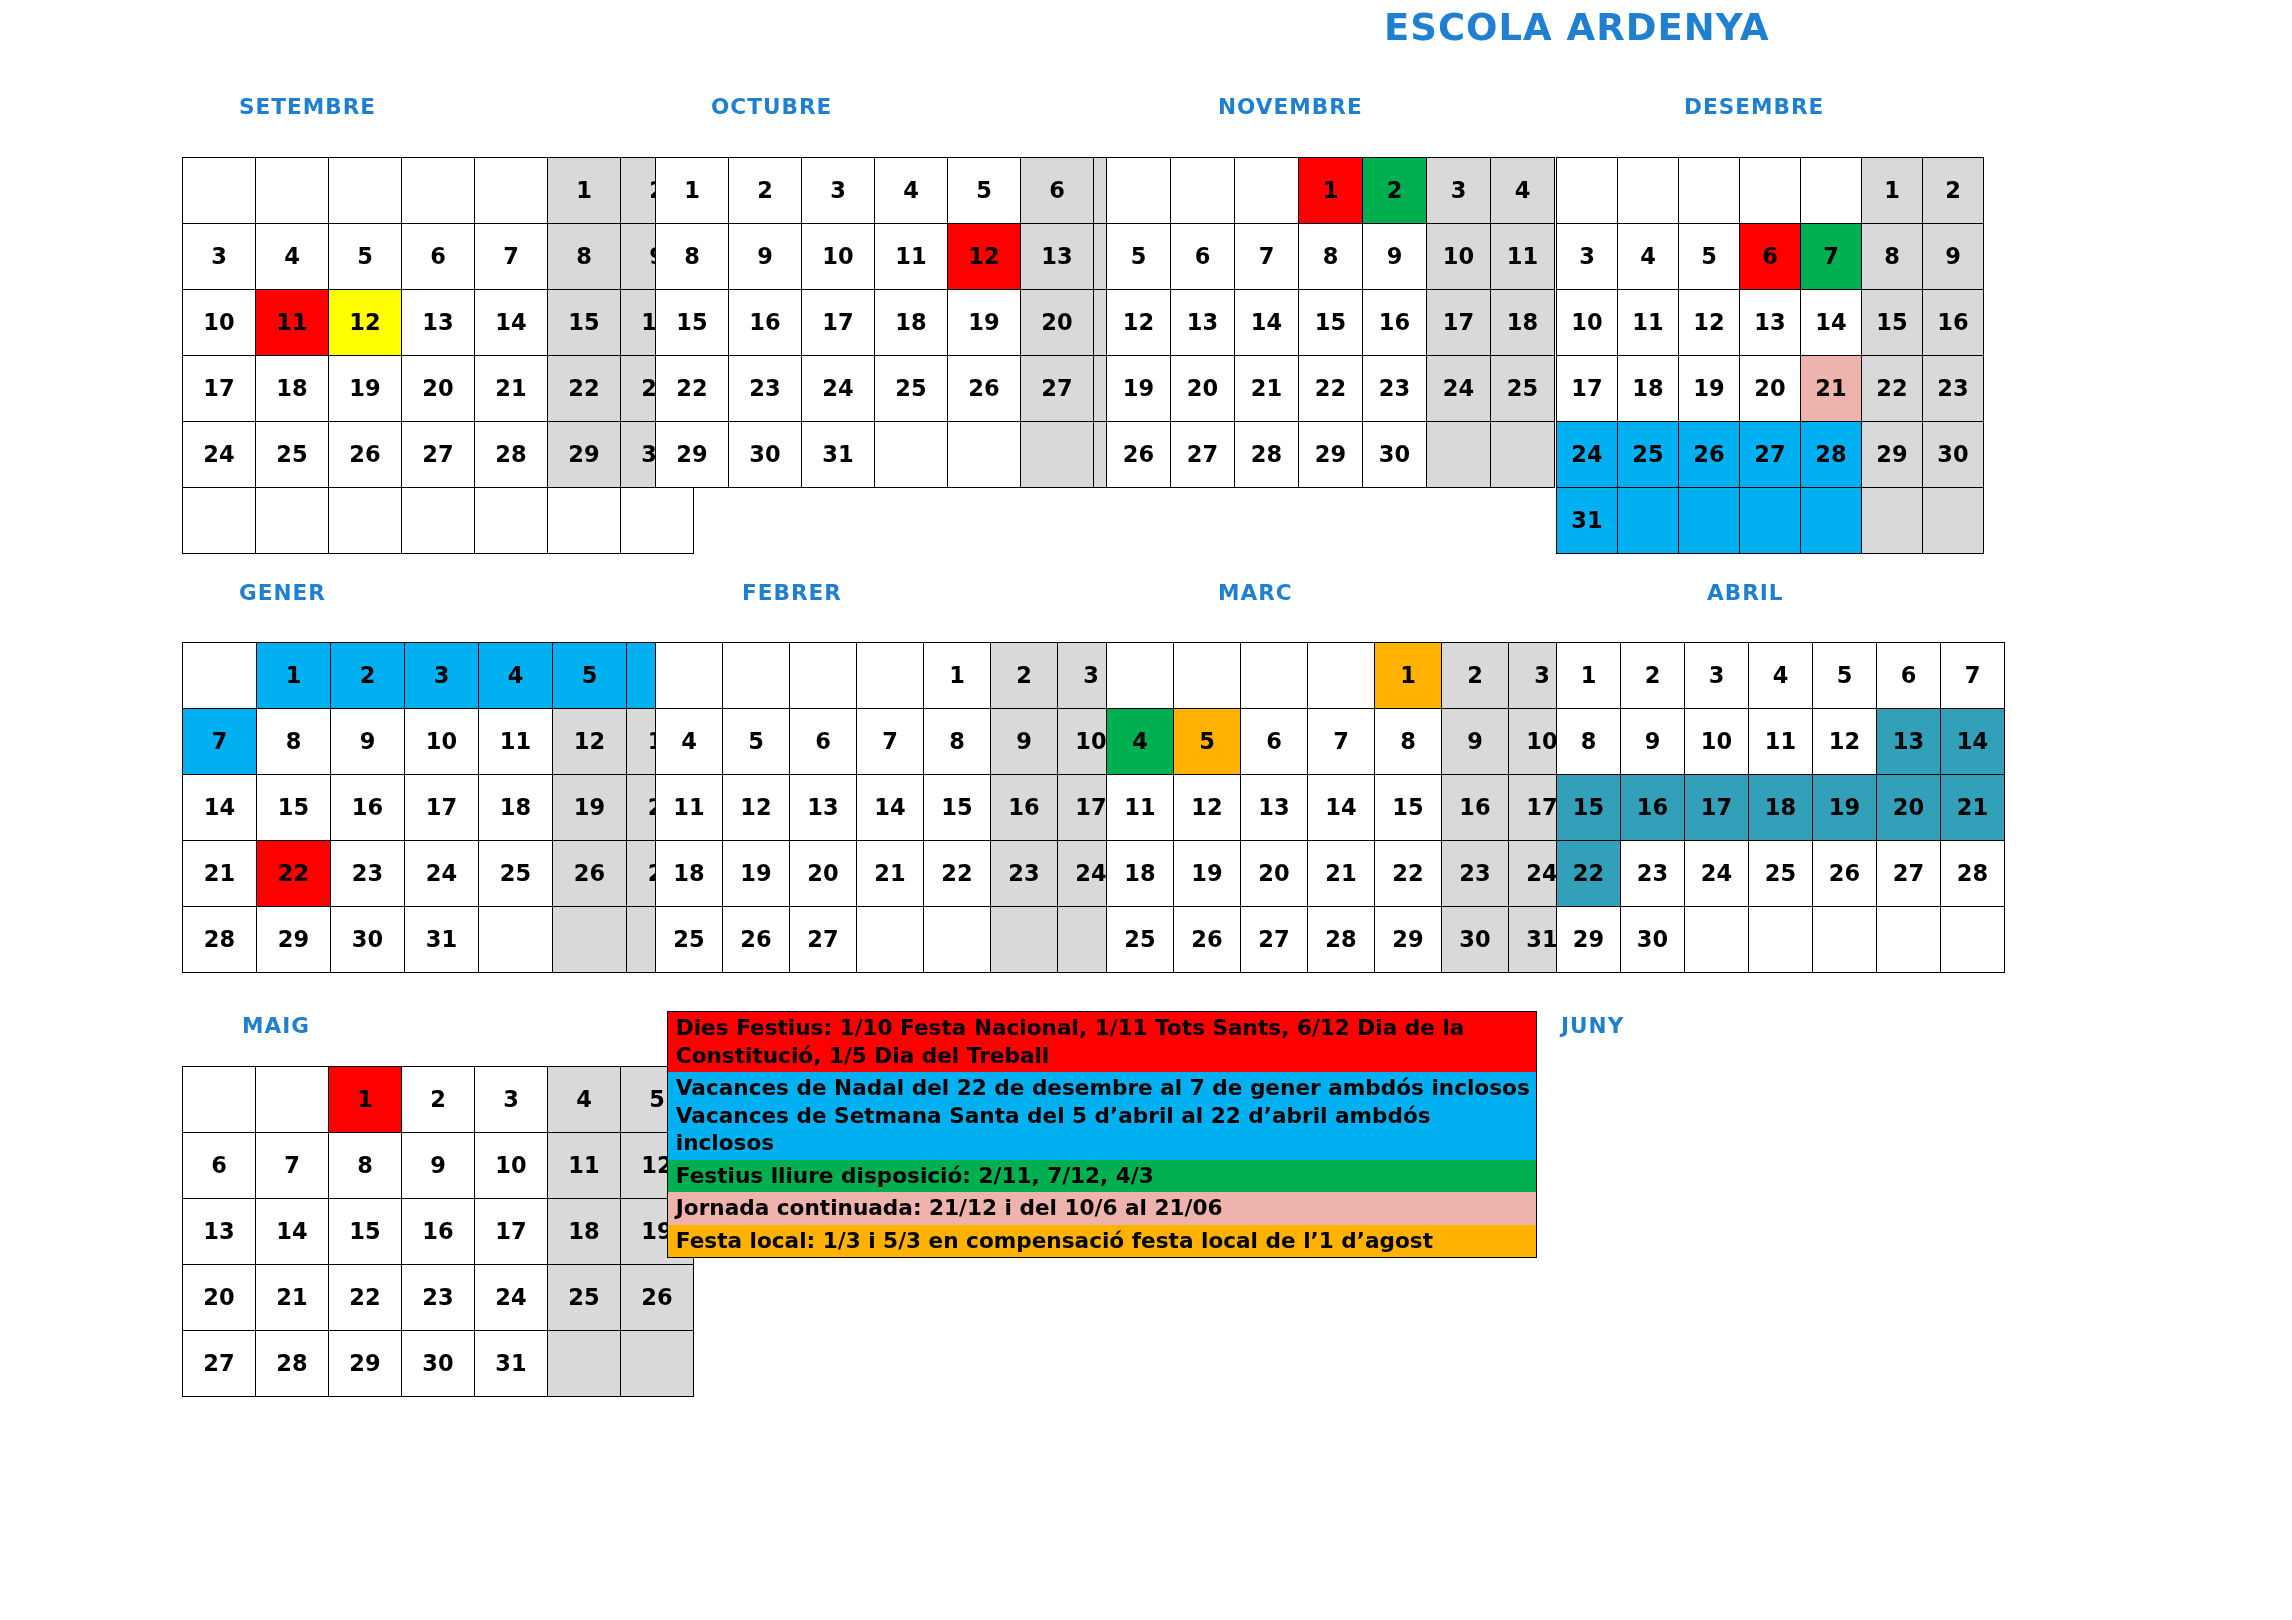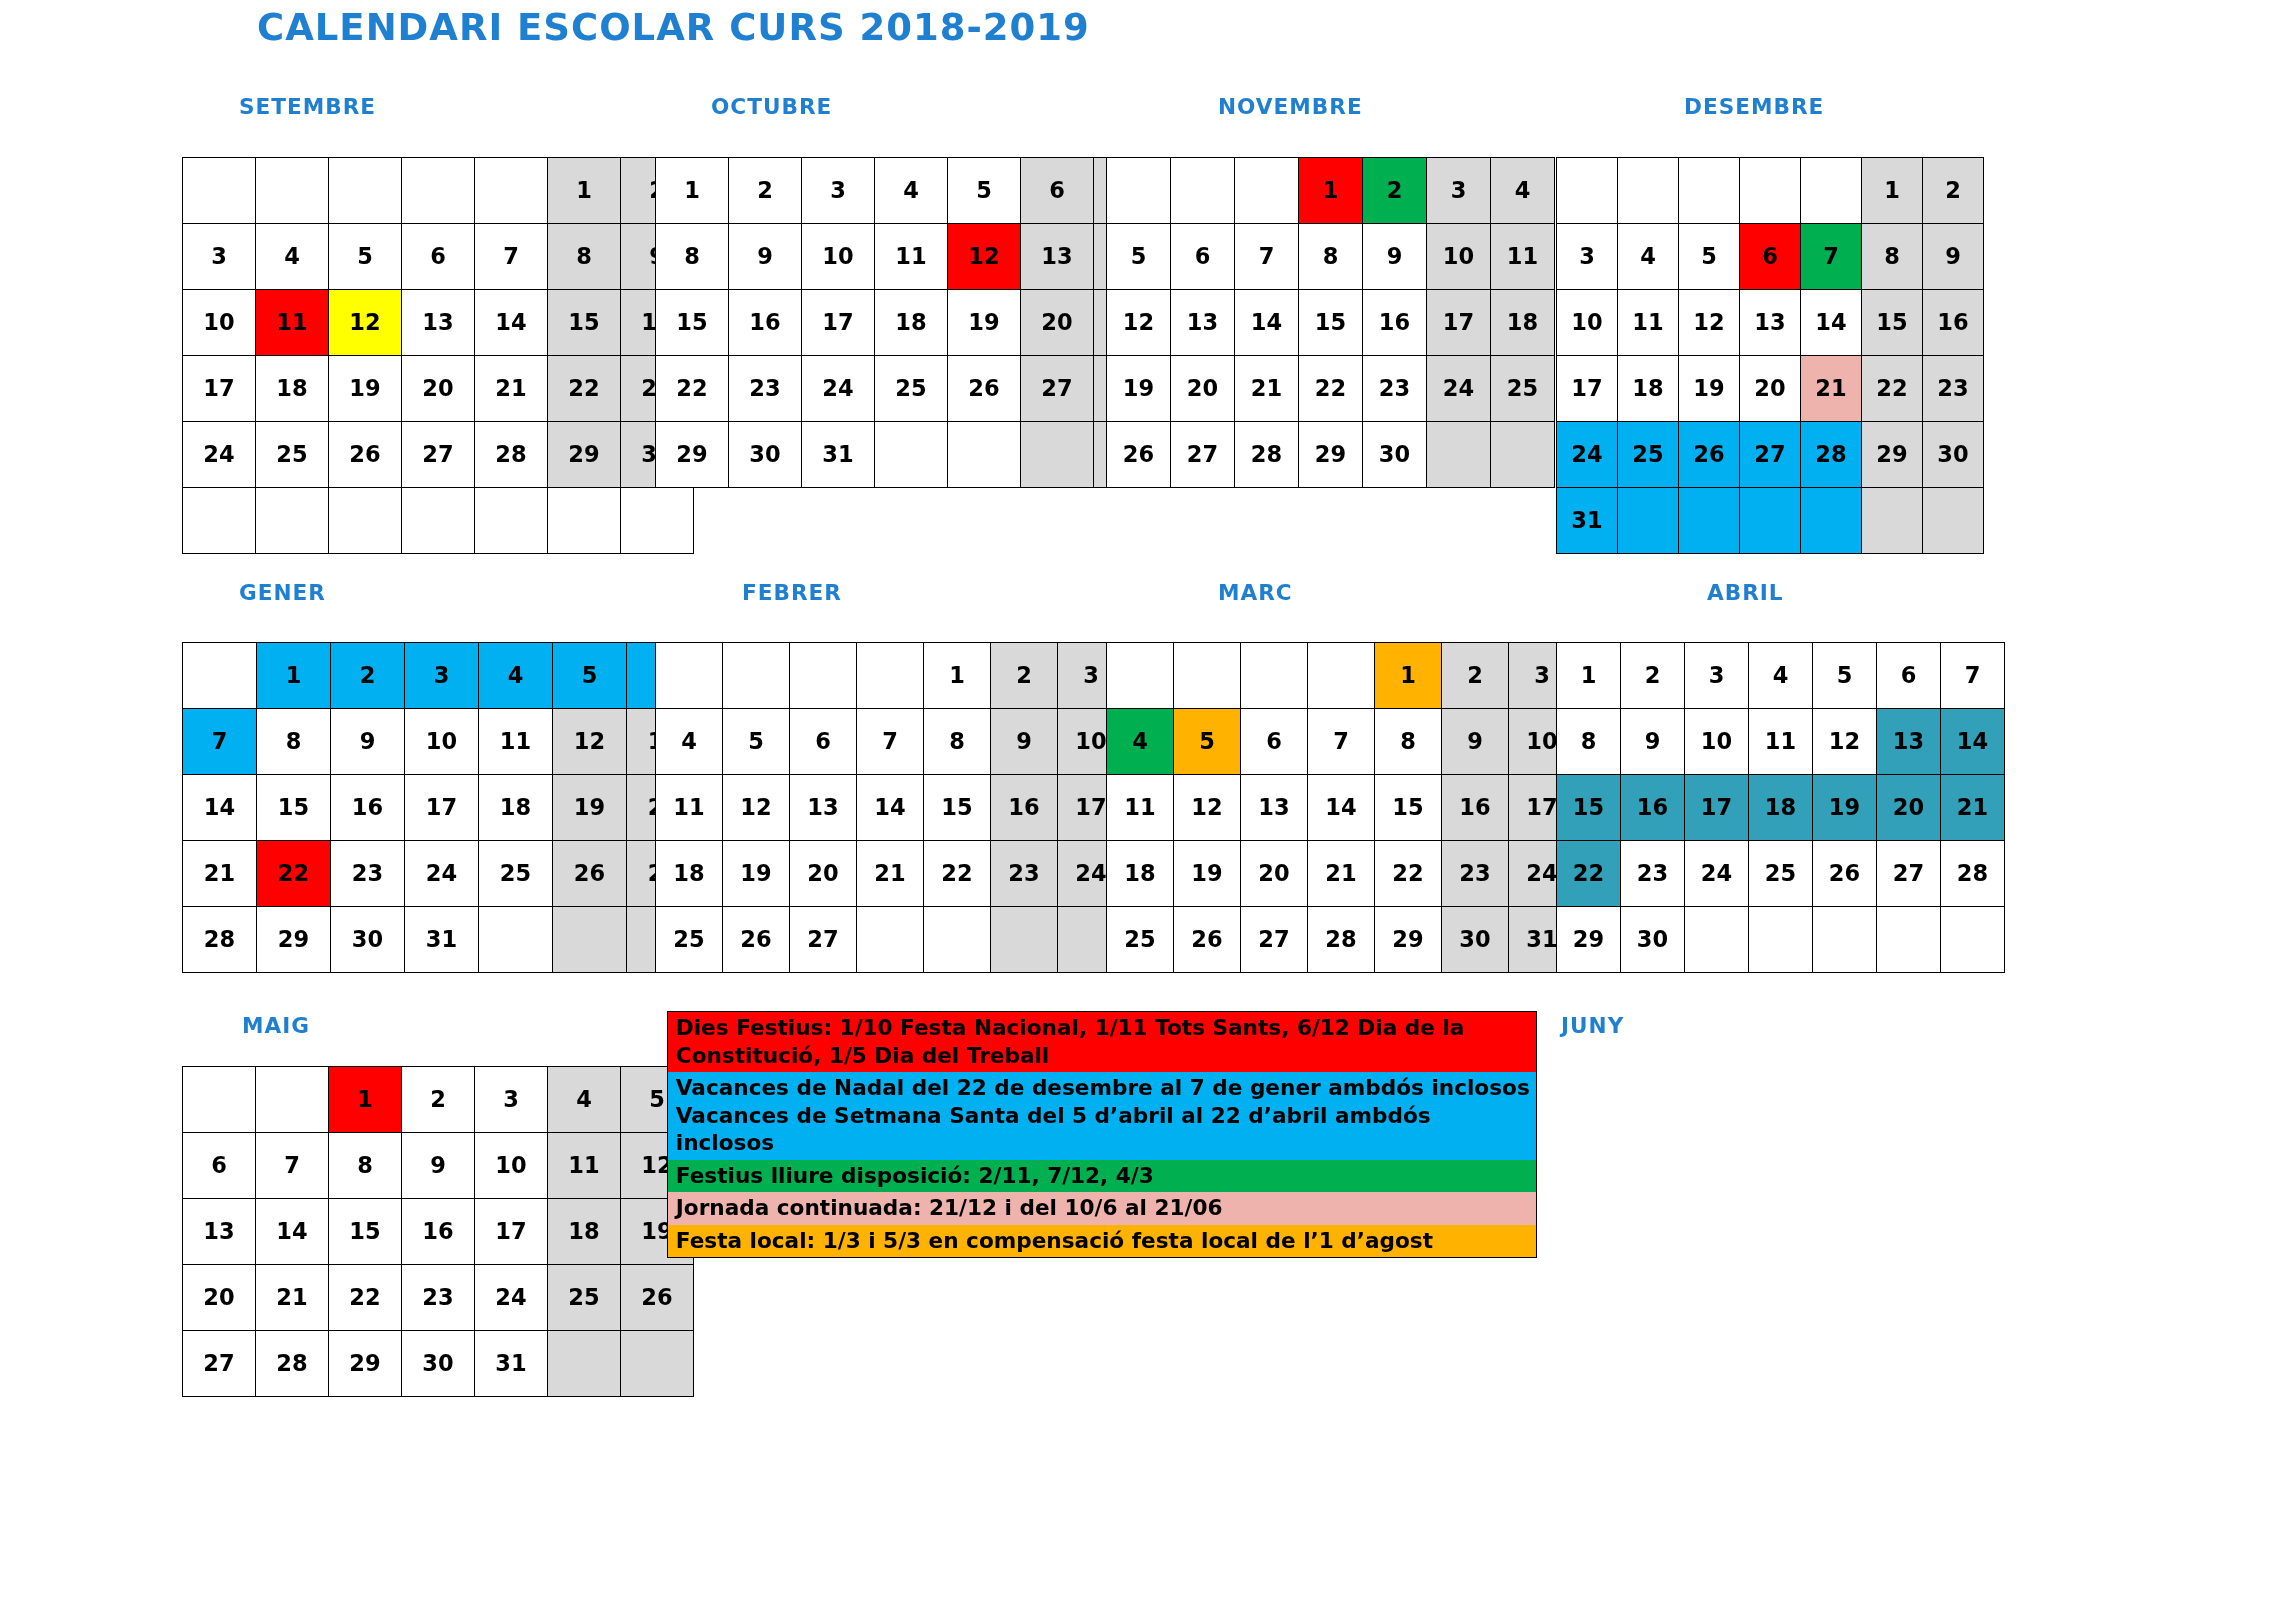--- a/index.html
+++ b/index.html
@@ -77,21 +77,21 @@
   .lg-red{background:#fe0000;}
   .lg-blue{background:#00b0f0;}
   .lg-green{background:#00b050;}
   .lg-pink{background:#eeb3ac;}
   .lg-orange{background:#ffb300;}
 </style>
 </head>
 <body>
 
 <div class="title-row">
-  <div class="main-title">CALENDARI ESCOLAR CURS 2018-2019</div>
+  <div class="school-title">ESCOLA ARDENYA</div>
 </div>
 
 <div class="month-label" style="left:239px;top:94px;">SETEMBRE</div>
 <div class="month-label" style="left:711px;top:94px;">OCTUBRE</div>
 <div class="month-label" style="left:1218px;top:94px;">NOVEMBRE</div>
 <div class="month-label" style="left:1684px;top:94px;">DESEMBRE</div>
 <div class="month-label" style="left:239px;top:580px;">GENER</div>
 <div class="month-label" style="left:742px;top:580px;">FEBRER</div>
 <div class="month-label" style="left:1218px;top:580px;">MARC</div>
 <div class="month-label" style="left:1707px;top:580px;">ABRIL</div>

